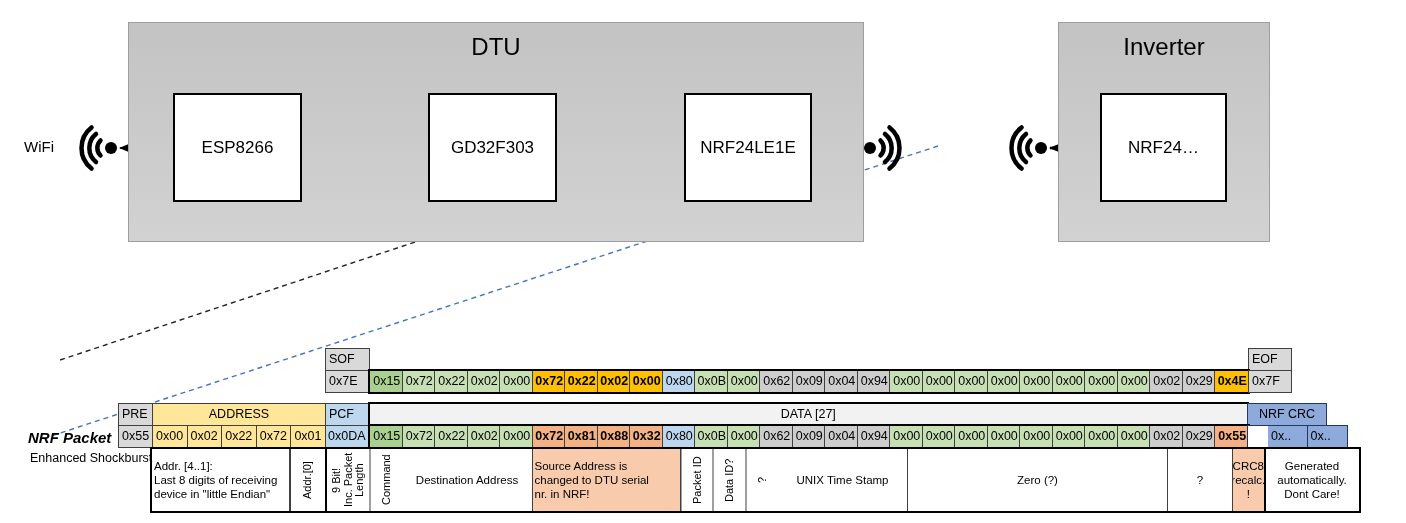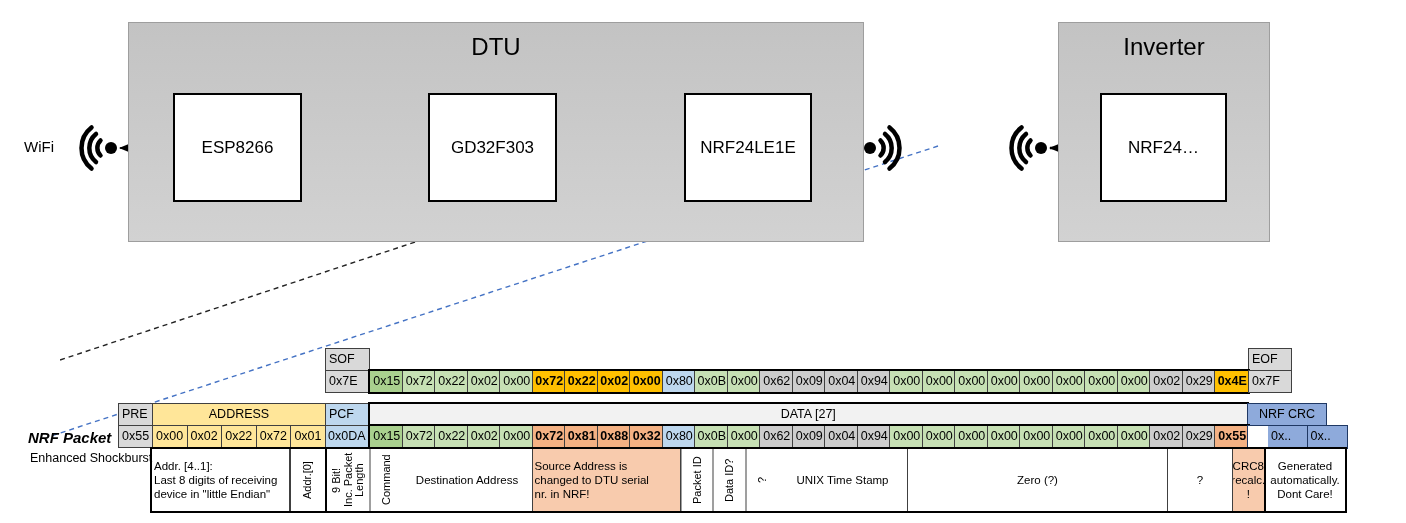--- a/index.html
+++ b/index.html
@@ -248,18 +248,18 @@
 nr. in NRF!</div>
       <div class="an vert" style="width: 32.5px;">Packet ID</div>
       <div class="an vert" style="width: 32.5px;">Data ID?</div>
       <div class="an vert" style="width: 32.5px;">?</div>
       <div class="an" style="width: 130px;">UNIX Time Stamp</div>
       <div class="an" style="width: 260px;">Zero (?)</div>
       <div class="an" style="width: 65px;">?</div>
       <div class="an salmon thickR" style="width: 32.5px;">CRC8
 recalc.
 !</div>
-      <div class="an" style="width: 79px;">Generated
+      <div class="an" style="width: 93px;">Generated
 automatically.
 Dont Care!</div>
     </div>
 
 </div>
 
 </body></html>

